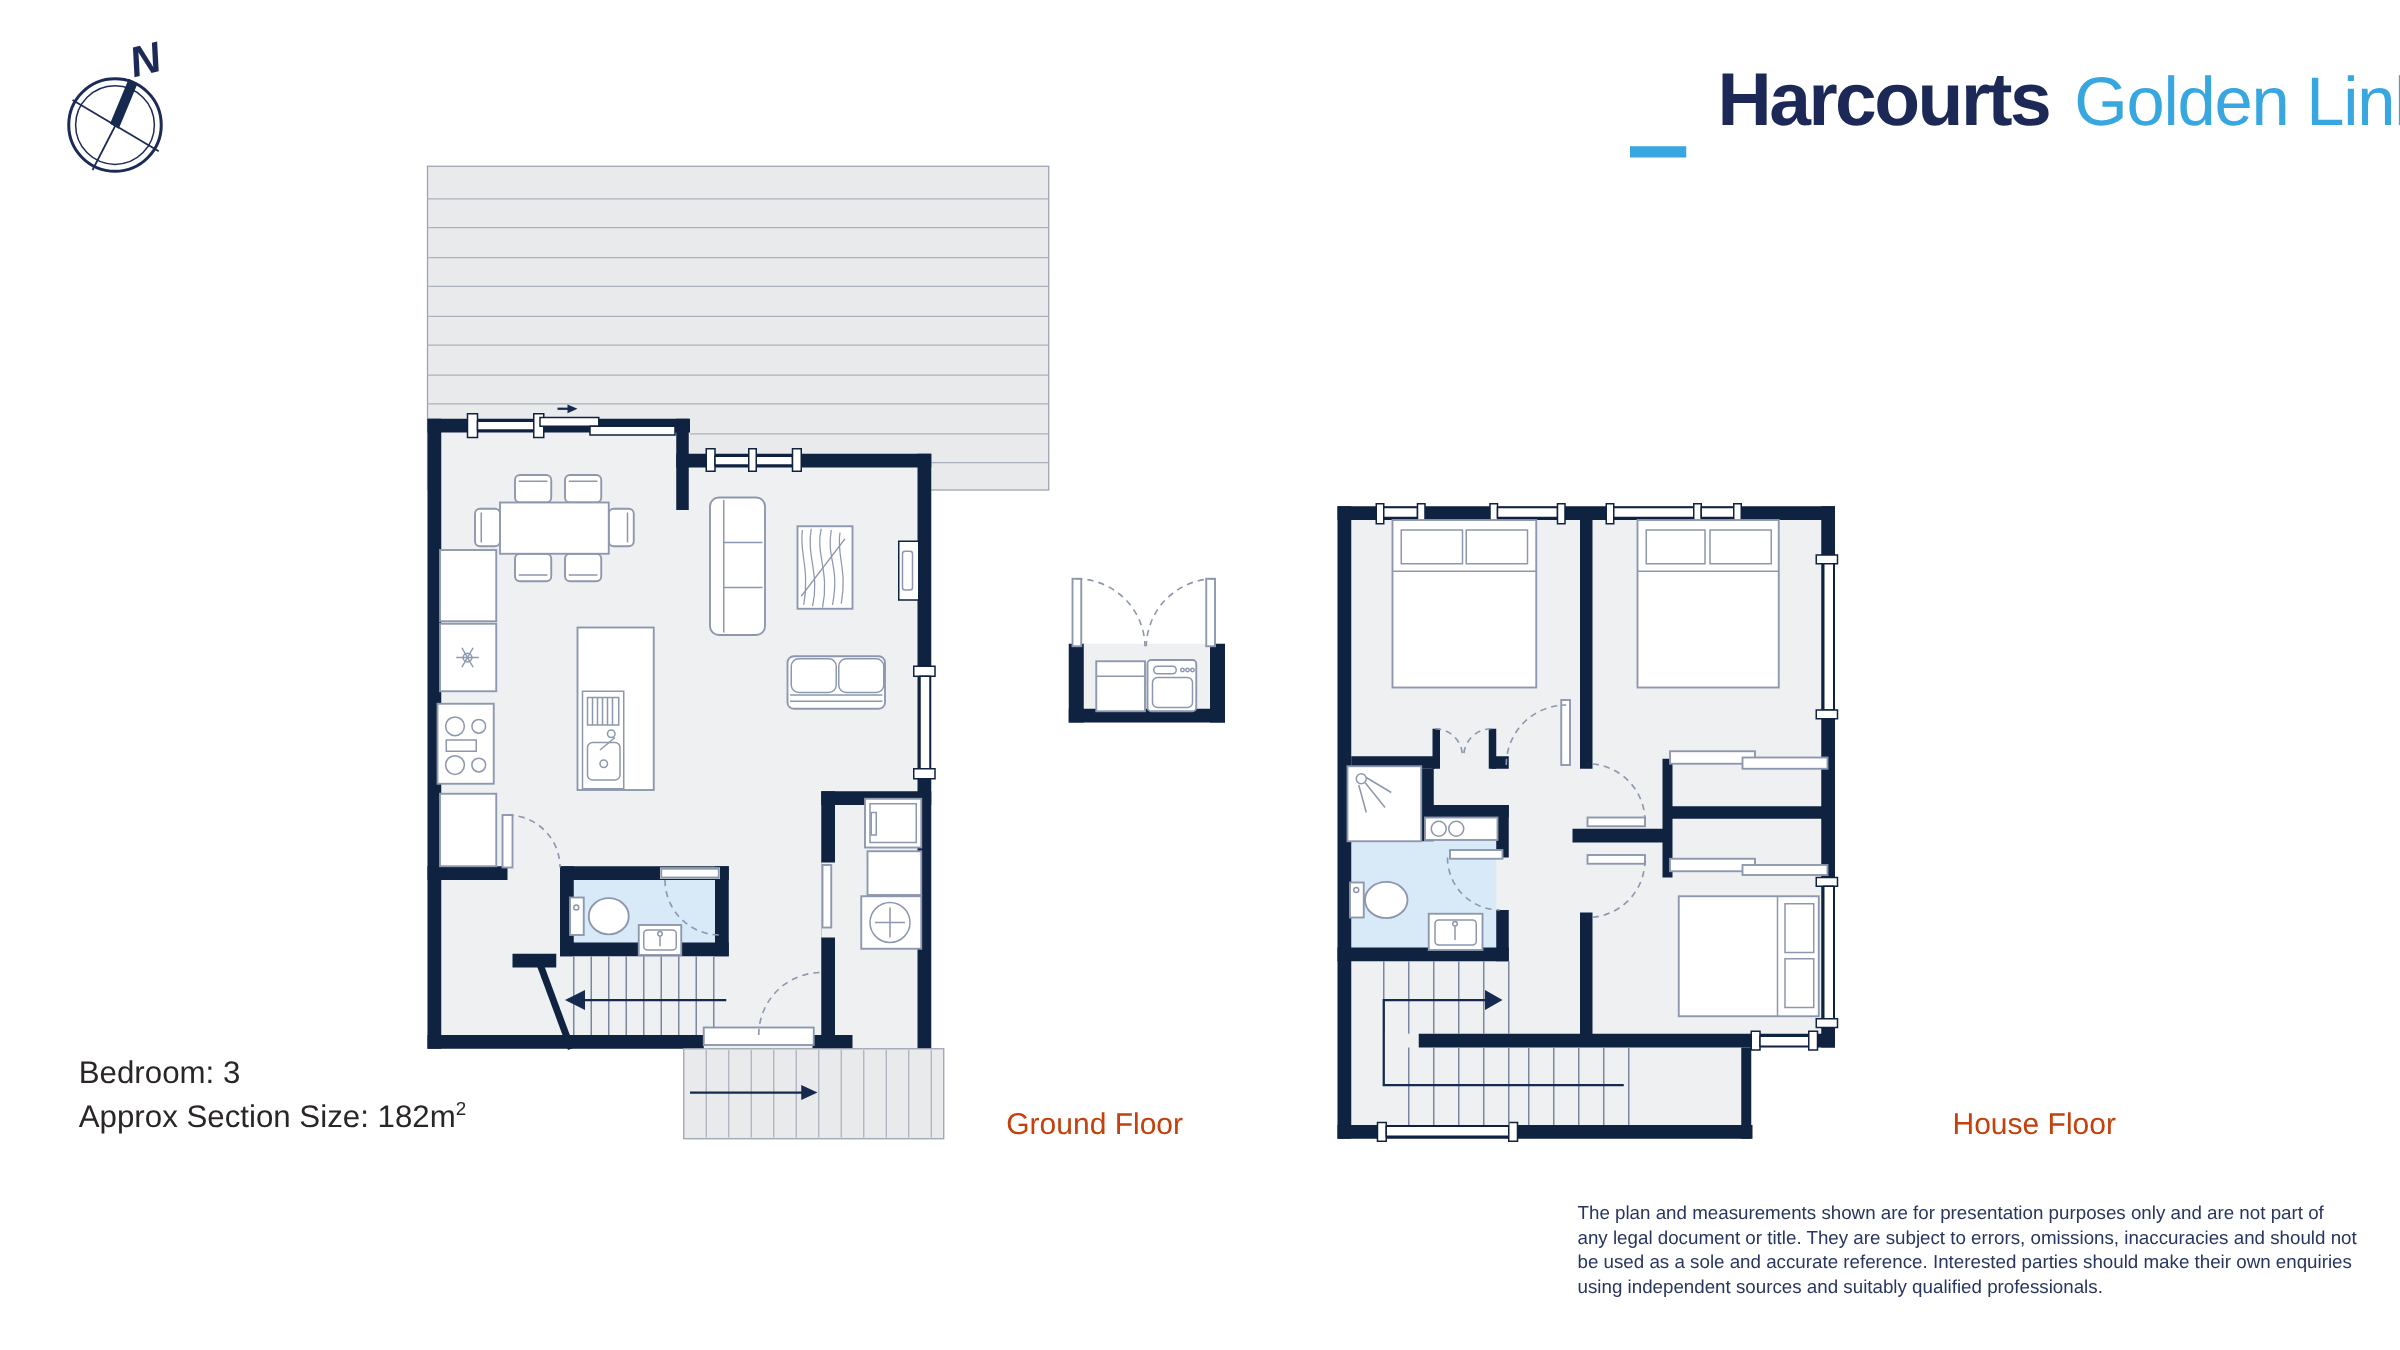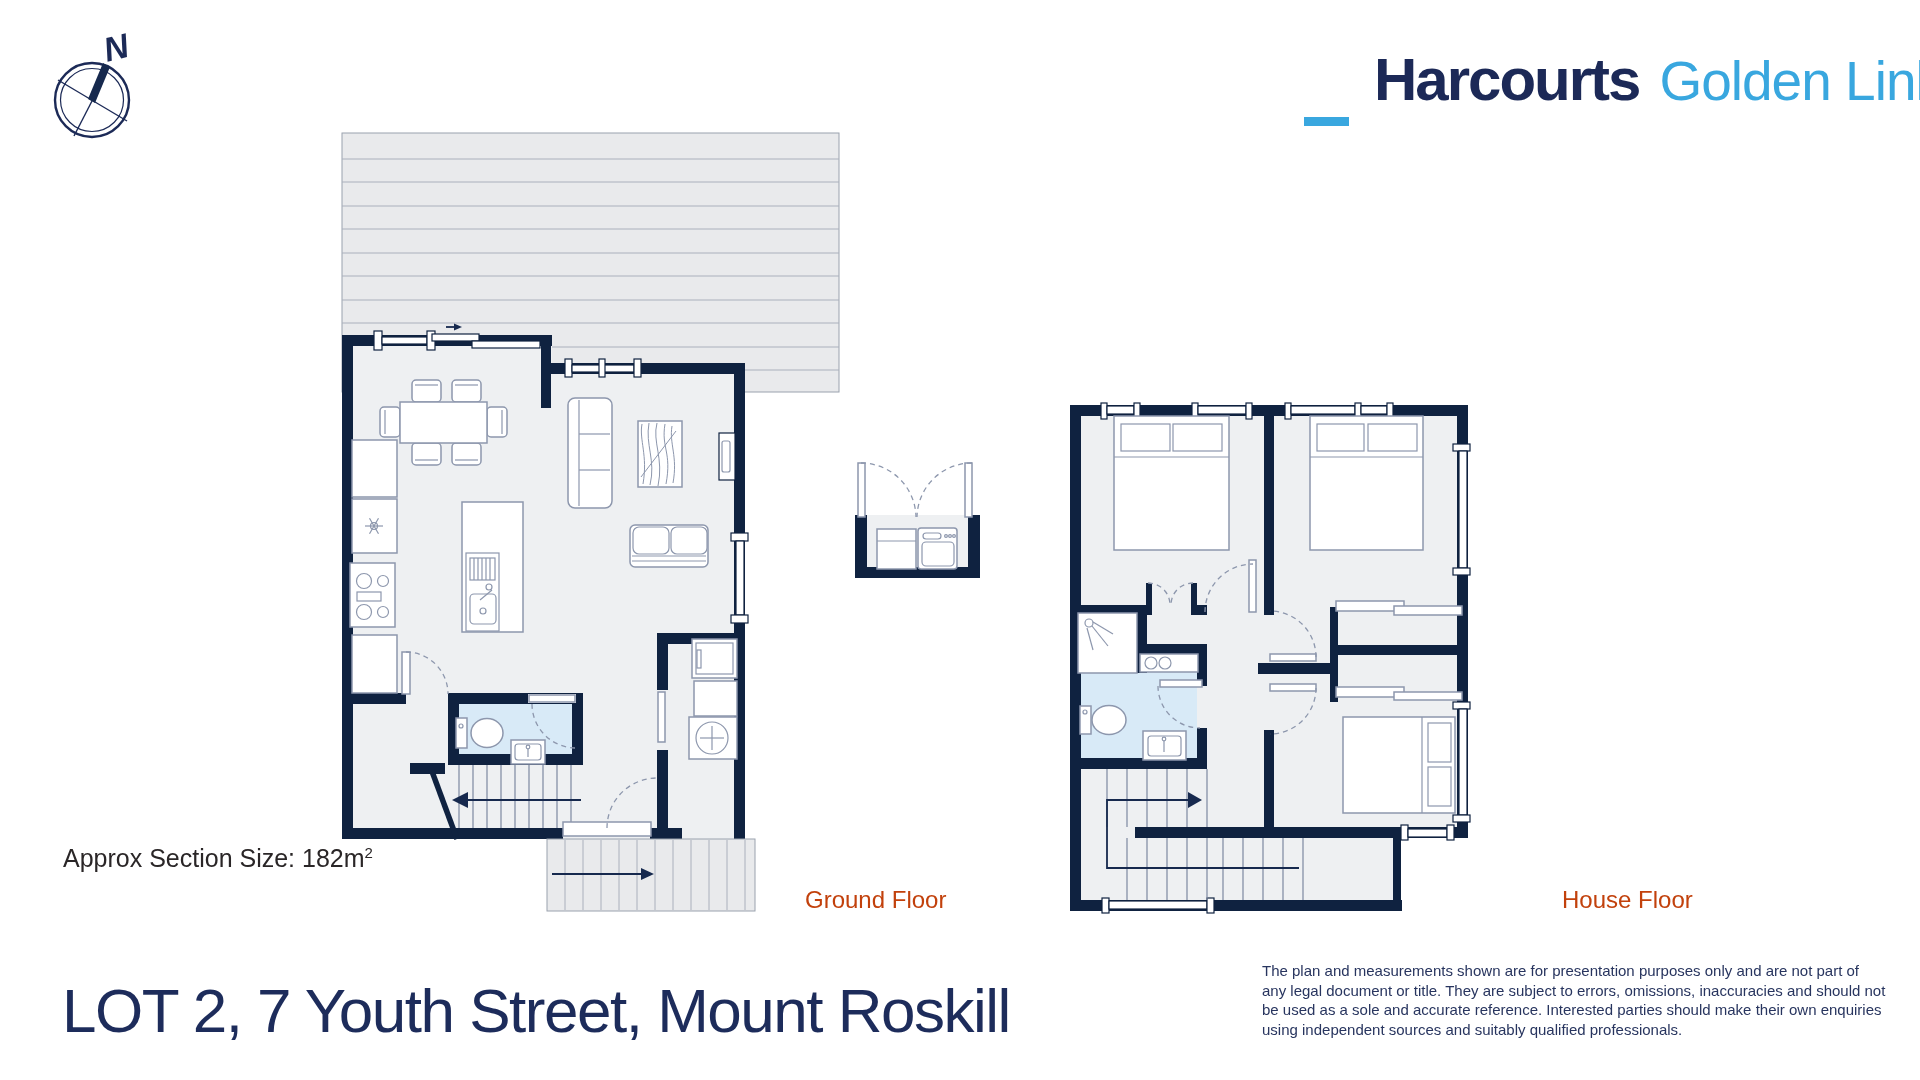--- a/index.html
+++ b/index.html
@@ -443,23 +443,23 @@
       </g>
     </g>
   </svg>
 
   <div class="logo">
     <span class="main"><span class="h">H</span><span>arcourts</span></span><span class="office">Golden Links</span>
   </div>
   <div class="logo-underline"></div>
 
   <div class="details">
+    <div><span>Bedroom: 3</span><span class="sup"></span></div>
     <div><span>Approx Section Size: 182m</span><span class="sup">2</span></div>
   </div>
 
   <div class="floor-label label-ground">Ground Floor</div>
   <div class="floor-label label-first">House Floor</div>
 
-  <div class="address">LOT 2, 7 Youth Street, Mount Roskill</div>
 
   <div class="disclaimer">The plan and measurements shown are for presentation purposes only and are not part of any legal document or title. They are subject to errors, omissions, inaccuracies and should not be used as a sole and accurate reference. Interested parties should make their own enquiries using independent sources and suitably qualified professionals.</div>
 
 </div>
 
 </body></html>

